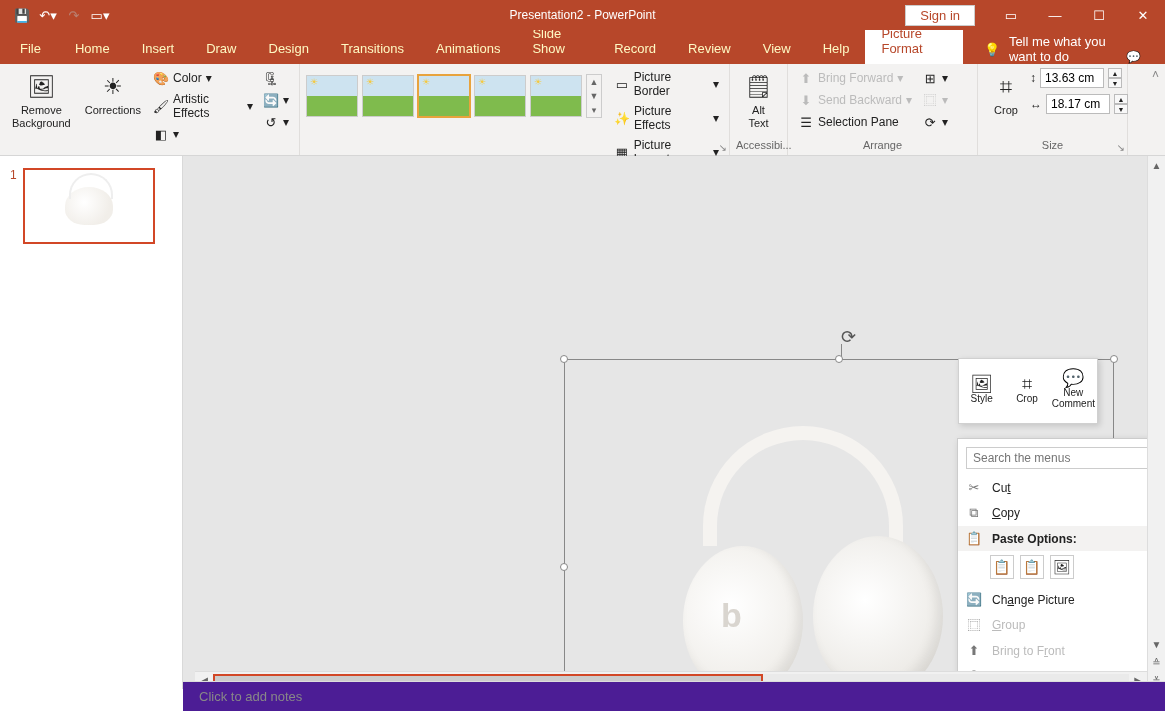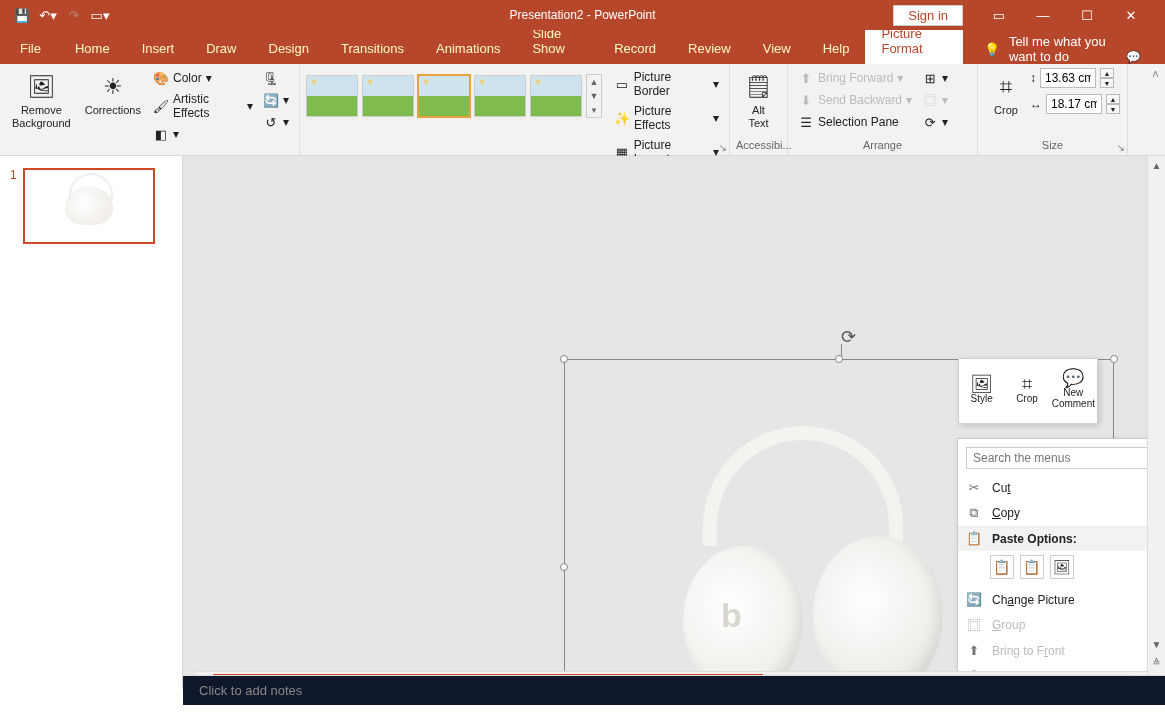--- a/index.html
+++ b/index.html
@@ -5,21 +5,21 @@
 * { box-sizing: border-box; margin: 0; padding: 0; font-family: "Segoe UI", Arial, sans-serif; }
 body { width: 1165px; height: 719px; background: #fff; overflow: hidden; font-size: 12px; color: #222; }
 
 
 .titlebar { height: 30px; background: #b7472a; display: flex; align-items: center; color: #fff; position: relative; }
 .qat { display: flex; align-items: center; gap: 2px; padding-left: 10px; }
 .qat-btn { width: 24px; height: 24px; display: flex; align-items: center; justify-content: center; font-size: 13px; color: #fff; }
 .qat-btn.disabled { opacity: .5; }
 .title-center { position: absolute; left: 50%; transform: translateX(-50%); font-size: 12px; }
 .contextual-tab { position: absolute; right: 290px; background: #a03e24; height: 30px; display: flex; align-items: center; padding: 0 22px; font-size: 12px; }
-.titlebar-right { position: absolute; right: 12px; display: flex; align-items: center; height: 100%; }
+.titlebar-right { position: absolute; right: 0; display: flex; align-items: center; height: 100%; }
 .signin-btn { background: #fff; color: #b7472a; border: 1px solid #ccc; padding: 2px 14px; font-size: 13px; margin-right: 14px; }
 .win-btn { width: 44px; height: 30px; display: flex; align-items: center; justify-content: center; font-size: 13px; }
 
 
 .menubar { height: 34px; background: #b7472a; display: flex; align-items: flex-end; padding-left: 8px; }
 .menu-tab { color: #fef9c3; padding: 8px 16px; font-size: 13px; display: flex; align-items: center; }
 .menu-tab.file { padding: 8px 18px 8px 12px; margin-top: 26px; }
 .menu-tab.active { background: #fff; color: #b7472a; }
 .tell-me { margin-left: 22px; display: flex; align-items: center; color: #fff; font-size: 13px; gap: 8px; }
 .comment-icon-top { margin-left: auto; margin-right: 24px; color: #fff; }
@@ -35,21 +35,21 @@
 .ribbon-small { display: flex; align-items: center; gap: 4px; padding: 2px 4px; font-size: 12px; }
 .ribbon-small .ico { width: 16px; height: 16px; display: flex; align-items: center; justify-content: center; font-size: 13px; }
 .gallery { display: flex; gap: 4px; align-items: center; padding-top: 6px; }
 .gallery-item { width: 52px; height: 42px; border: 1px solid #ccc; background: linear-gradient(#cde3f0 50%, #7fbb4d 50%); position: relative; }
 .gallery-item.sel { outline: 2px solid #e8a33d; outline-offset: -1px; }
 .gallery-item::before { content: "☀"; position: absolute; left: 3px; top: 1px; color: #f5c93f; font-size: 9px; }
 .gallery-scroll { display: flex; flex-direction: column; border: 1px solid #ccc; }
 .gallery-scroll span { width: 14px; height: 14px; display: flex; align-items: center; justify-content: center; font-size: 9px; color: #666; }
 .dialog-launch { position: absolute; right: 2px; bottom: 2px; font-size: 10px; color: #888; }
 .size-input { display: flex; align-items: center; gap: 4px; }
-.size-input input { width: 56px; height: 20px; border: 1px solid #bbb; font-size: 12px; padding: 4px 4px; text-align: left; }
+.size-input input { width: 64px; height: 20px; border: 1px solid #bbb; font-size: 12px; padding: 4px 4px; text-align: left; }
 .size-spin { display: flex; flex-direction: column; }
 .size-spin span { width: 14px; height: 10px; border: 1px solid #bbb; font-size: 7px; display: flex; align-items: center; justify-content: center; background: #f8f8f8; }
 .disabled { color: #bbb; }
 
 
 .workspace { display: flex; height: 533px; background: #e6e6e6; position: relative; }
 .slide-panel { width: 183px; background: #fff; border-right: 1px solid #d9d9d9; padding: 12px 10px; }
 .thumb-row { display: flex; align-items: flex-start; gap: 6px; }
 .thumb-num { font-size: 12px; color: #b7472a; }
 .thumb { width: 132px; height: 76px; border: 2px solid #d24726; background: #fff; display: flex; align-items: center; justify-content: center; }
@@ -95,21 +95,21 @@
 .vscroll { position: absolute; right: 0; top: 156px; width: 18px; height: 533px; background: #f1f1f1; border-left: 1px solid #ddd; }
 .vscroll .arr { height: 18px; display: flex; align-items: center; justify-content: center; font-size: 10px; color: #666; }
 
 
 .hscroll { position: absolute; left: 195px; bottom: 30px; right: 18px; height: 18px; background: #f1f1f1; border-top: 1px solid #ddd; display: flex; align-items: center; }
 .hscroll .arr { width: 18px; height: 18px; display: flex; align-items: center; justify-content: center; font-size: 10px; color: #666; }
 .hscroll .track { flex: 1; height: 14px; background: #eaeaea; position: relative; }
 .hscroll .thumb { position: absolute; left: 0; width: 60%; height: 100%; background: #ccc; }
 
 
-.notes-bar { position: absolute; left: 183px; right: 0; bottom: 14px; height: 30px; background: #0f172a; border-top: 1px solid #ddd; display: flex; align-items: center; padding-left: 16px; color: #888; font-size: 13px; }
+.notes-bar { position: absolute; left: 183px; right: 0; bottom: 8px; height: 30px; background: #4c1d95; border-top: 1px solid #ddd; display: flex; align-items: center; padding-left: 16px; color: #888; font-size: 13px; }
 </style>
 </head>
 <body>
 
 <div class="titlebar">
   <div class="qat">
     <div class="qat-btn">💾</div>
     <div class="qat-btn">↶▾</div>
     <div class="qat-btn disabled">↷</div>
     <div class="qat-btn">▭▾</div>

